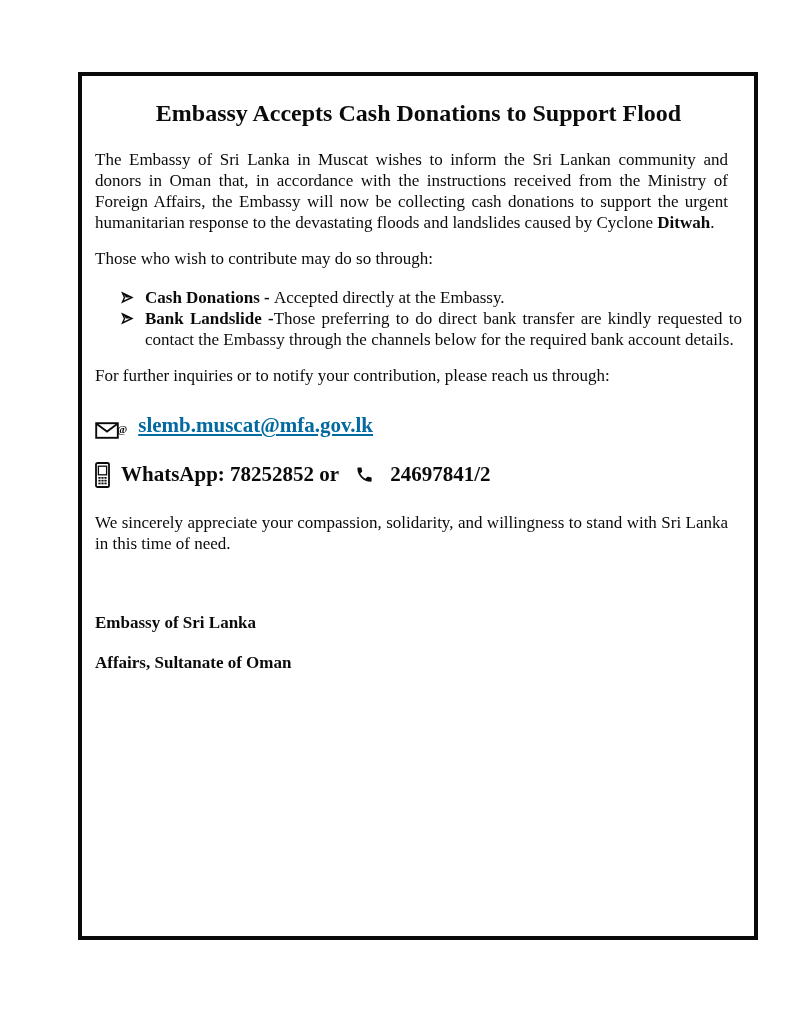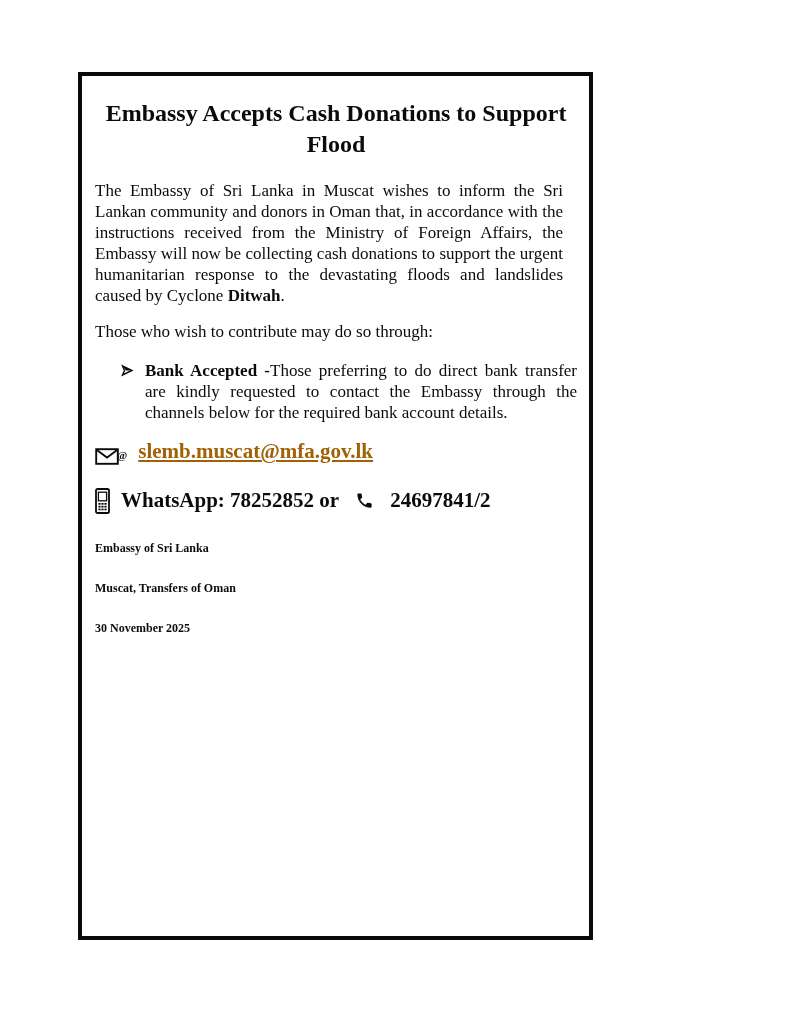--- a/index.html
+++ b/index.html
@@ -7,21 +7,21 @@
     margin: 0; padding: 0;
     width: 791px; height: 1024px;
     background: #ffffff;
     font-family: "Liberation Serif", serif;
     color: #0b0b0b;
   }
   .page { position: relative; width: 791px; height: 1024px; }
   .notice-box {
     position: absolute;
     left: 78px; top: 72px;
-    width: 515px; height: 868px;
+    width: 680px; height: 868px;
     border: 4px solid #0a0a0a;
     padding: 16px 12px 30px 13px;
     overflow: hidden;
   }
   .title {
     text-align: center;
     font-weight: bold;
     font-size: 24px;
     line-height: 31px;
     margin: 6px 0 20px 0;
@@ -53,40 +53,40 @@
     display: flex;
     align-items: center;
     gap: 11px;
     font-weight: bold;
     font-size: 21px;
     line-height: 27px;
     margin: 0 0 20px 0;
   }
   .email-row { margin-bottom: 22px; }
   .email-link {
-    color: #a16207;
+    color: #0369a1;
     text-decoration: underline;
     font-weight: bold;
     cursor: pointer;
   }
   .email-icon-wrap { position: relative; display: inline-flex; align-items: flex-end; }
   .at-sub {
     font-size: 11px;
     font-weight: bold;
     margin-left: -2px;
     position: relative;
     top: 4px;
     font-family: "Liberation Serif", serif;
   }
   .phone-row { margin-bottom: 24px; }
   .phone-row .num-gap { display: inline-flex; align-items: center; gap: 16px; text-align: right; }
   .appreciation { margin-bottom: 58px !important; }
   .sig-line {
     font-weight: bold;
-    font-size: 12px;
+    font-size: 17px;
     line-height: 21px;
     margin: 0 0 19px 0;
   }
   svg { display: block; }
 </style>
 </head>
 <body>
 
 <div class="page">
   <div class="notice-box">
@@ -100,24 +100,34 @@
     <p class="body-par">Those who wish to contribute may do so through:</p>
 
     <div class="bullet-list">
       <div class="bullet">
         <span class="marker">
           <svg width="13" height="13" viewBox="0 0 13 13">
               <path d="M1.5 2 L11 6.5 L1.5 11 L3.5 6.5 Z" fill="#ffffff" stroke="#0b0b0b" stroke-width="1.4" stroke-linejoin="miter"></path>
               <path d="M1.5 2 L11 6.5 L5 6.5 Z" fill="#0b0b0b"></path>
             </svg>
         </span>
-        <span class="b">Bank Accepted -</span><span>Those preferring to do direct bank transfer are kindly requested to contact the Embassy through the channels below for the required bank account details.</span>
+        <span class="b">Cash Donations - </span><span>Accepted directly at the Embassy.</span>
+      </div>
+      <div class="bullet">
+        <span class="marker">
+          <svg width="13" height="13" viewBox="0 0 13 13">
+              <path d="M1.5 2 L11 6.5 L1.5 11 L3.5 6.5 Z" fill="#ffffff" stroke="#0b0b0b" stroke-width="1.4" stroke-linejoin="miter"></path>
+              <path d="M1.5 2 L11 6.5 L5 6.5 Z" fill="#0b0b0b"></path>
+            </svg>
+        </span>
+        <span class="b">Bank Landslide -</span><span>Those preferring to do direct bank transfer are kindly requested to contact the Embassy through the channels below for the required bank account details.</span>
       </div>
     </div>
 
+    <p class="body-par inquiries">For further inquiries or to notify your contribution, please reach us through:</p>
 
     <div class="contact-row email-row">
       <span class="email-icon-wrap">
         <svg width="24" height="17" viewBox="0 0 24 17">
             <rect x="1.2" y="1.2" width="21.6" height="14.6" fill="#ffffff" stroke="#0b0b0b" stroke-width="1.9"></rect>
             <path d="M1.5 1.8 L12 9.5 L22.5 1.8" fill="none" stroke="#0b0b0b" stroke-width="1.9"></path>
           </svg>
         <span class="at-sub">@</span>
       </span>
       <a class="email-link">slemb.muscat@mfa.gov.lk</a>
@@ -146,19 +156,19 @@
         <span>
           <svg width="19" height="19" viewBox="0 0 24 24">
               <path fill="#0b0b0b" d="M6.62 10.79c1.44 2.83 3.76 5.14 6.59 6.59l2.2-2.2c.27-.27.67-.36 1.02-.24 1.12.37 2.33.57 3.57.57.55 0 1 .45 1 1V20c0 .55-.45 1-1 1-9.39 0-17-7.61-17-17 0-.55.45-1 1-1h3.5c.55 0 1 .45 1 1 0 1.25.2 2.45.57 3.57.11.35.03.74-.25 1.02l-2.2 2.2z"></path>
             </svg>
         </span>
         <span>24697841/2</span>
       </span>
     </div>
 
 
+    <p class="body-par appreciation">We sincerely appreciate your compassion, solidarity, and willingness to stand with Sri Lanka in this time of need.</p>
 
     <p class="sig-line">Embassy of Sri Lanka</p>
-    <p class="sig-line">Muscat, Transfers of Oman</p>
-    <p class="sig-line">30 November 2025</p>
+    <p class="sig-line">Affairs, Sultanate of Oman</p>
 
   </div>
 </div>
 
 </body></html>

